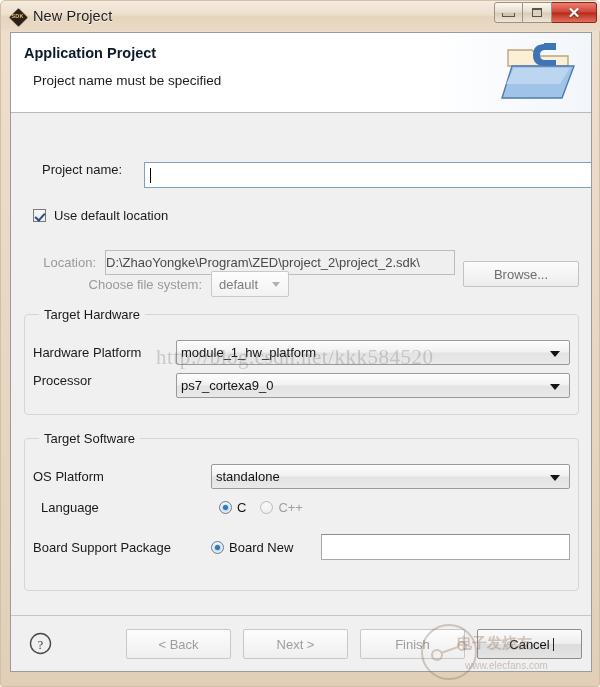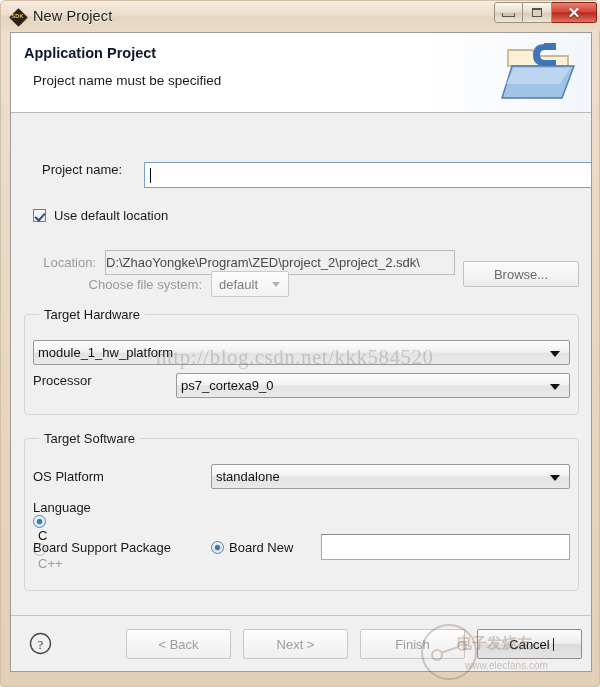--- a/index.html
+++ b/index.html
@@ -395,21 +395,21 @@
   #hw-combo { flex: 1 1 auto; }
 
   #proc-row { position: absolute; left: 8px; top: 58px; width: 537px; display: flex; align-items: flex-start; }
   #proc-label { width: 143px; }
   #proc-combo { flex: 1 1 auto; }
 
   #os-row { position: absolute; left: 8px; top: 25px; width: 537px; display: flex; align-items: center; }
   #os-label { width: 178px; }
   #os-combo { flex: 1 1 auto; }
 
-  #lang-row { position: absolute; left: 8px; top: 61px; width: 537px; display: flex; align-items: flex-start; flex-direction: column; }
+  #lang-row { position: absolute; left: 16px; top: 61px; width: 537px; display: flex; align-items: center; }
   #lang-label { width: 178px; }
 
   #bsp-row { position: absolute; left: 8px; top: 95px; width: 537px; display: flex; align-items: center; }
   #bsp-label { width: 178px; }
   #bsp-input {
     flex: 1 1 auto;
     height: 26px;
     margin-left: 14px;
     box-sizing: border-box;
     background: #ffffff;
@@ -614,20 +614,21 @@
         <div id="filesystem-combo">
           <span>default</span>
           <span class="combo-arrow-dim"></span>
         </div>
       </div>
 
       <div class="groupbox" id="group-hardware">
         <div class="group-title">Target Hardware</div>
 
         <div id="hw-row">
+          <div id="hw-label" class="lbl">Hardware Platform</div>
           <div id="hw-combo" class="combo">
             <span>module_1_hw_platform</span>
             <span class="combo-arrow"></span>
           </div>
         </div>
 
         <div id="proc-row">
           <div id="proc-label" class="lbl">Processor</div>
           <div id="proc-combo" class="combo">
             <span>ps7_cortexa9_0</span>

